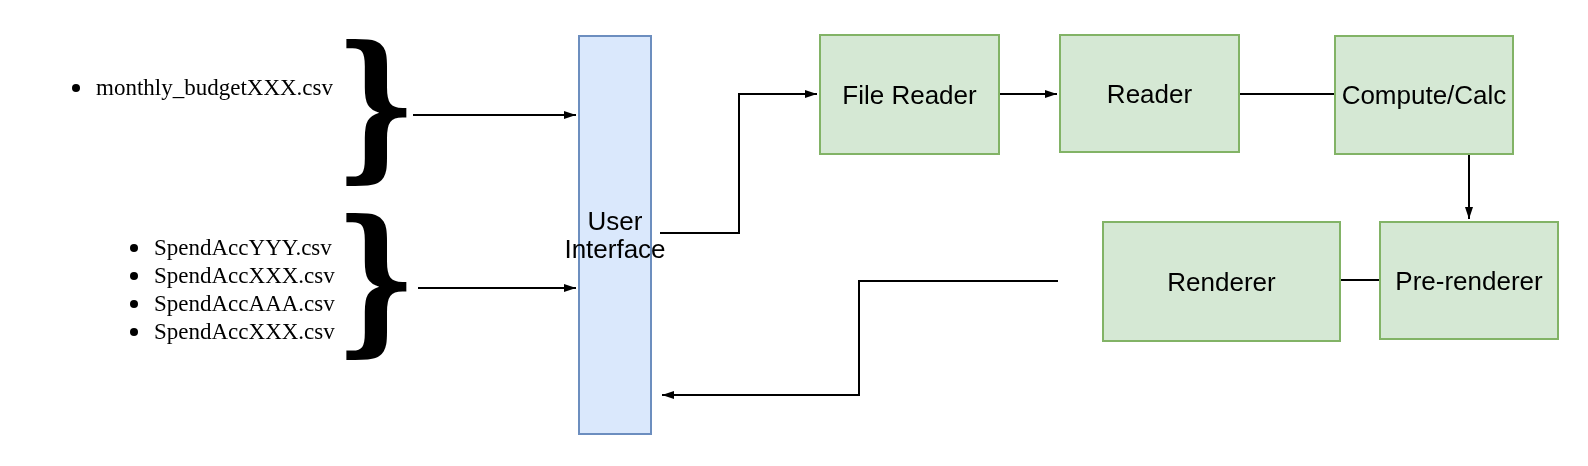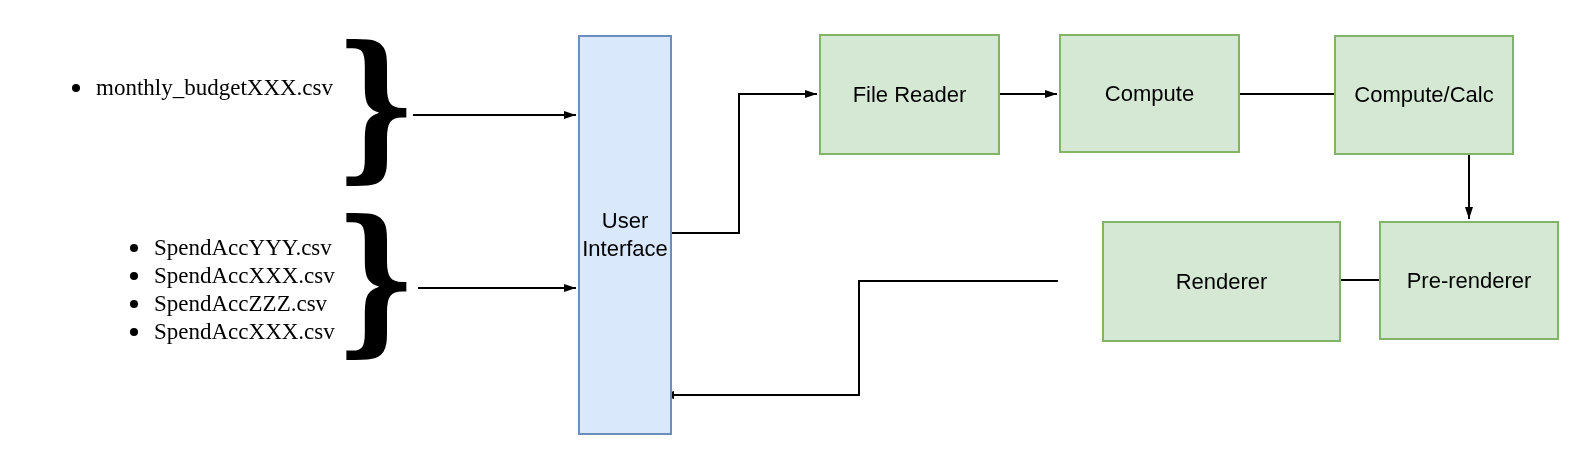--- a/index.html
+++ b/index.html
@@ -43,33 +43,33 @@
   }
   #list-monthly { left: 71px; top: 74px; }
   #list-spendacc { left: 129px; top: 234px; }
 
   .node {
     position: absolute;
     display: flex;
     align-items: center;
     justify-content: center;
     text-align: center;
-    font-size: 22px;
+    font-size: 26px;
     line-height: 28px;
     box-sizing: border-box;
   }
   .node.green {
     background: #d5e8d4;
     border: 2px solid #82b366;
   }
   .node.blue {
     background: #dae8fc;
     border: 2px solid #6c8ebf;
   }
-  #node-ui           { left: 578px;  top: 35px;  width: 94px;  height: 400px; }
+  #node-ui           { left: 578px;  top: 35px;  width: 74px;  height: 400px; }
   #node-ui .node-label { width: 112px; flex: none; }
   #node-file-reader  { left: 819px;  top: 34px;  width: 181px; height: 121px; }
   #node-parser       { left: 1059px; top: 34px;  width: 181px; height: 119px; }
   #node-compute      { left: 1334px; top: 35px;  width: 180px; height: 120px; }
   #node-pre-renderer { left: 1379px; top: 221px; width: 180px; height: 119px; }
   #node-renderer     { left: 1102px; top: 221px; width: 239px; height: 121px; }
 
   .edge {
     stroke: #000000;
     stroke-width: 2;
@@ -106,34 +106,34 @@
     <path class="edge" d="M1058,281 L859,281 L859,395 L662,395" marker-end="url(#ah)"></path>
   </svg>
 
   <ul class="file-list" id="list-monthly">
     <li>monthly_budgetXXX.csv</li>
   </ul>
 
   <ul class="file-list" id="list-spendacc">
     <li>SpendAccYYY.csv</li>
     <li>SpendAccXXX.csv</li>
-    <li>SpendAccZZZ.csv</li>
+    <li>SpendAccAAA.csv</li>
     <li>SpendAccXXX.csv</li>
   </ul>
 
   <div class="node blue" id="node-ui">
     <span class="node-label">User Interface</span>
   </div>
 
   <div class="node green" id="node-file-reader">
     <span class="node-label">File Reader</span>
   </div>
 
   <div class="node green" id="node-parser">
-    <span class="node-label">Compute</span>
+    <span class="node-label">Reader</span>
   </div>
 
   <div class="node green" id="node-compute">
     <span class="node-label">Compute/Calc</span>
   </div>
 
   <div class="node green" id="node-pre-renderer">
     <span class="node-label">Pre-renderer</span>
   </div>
 

